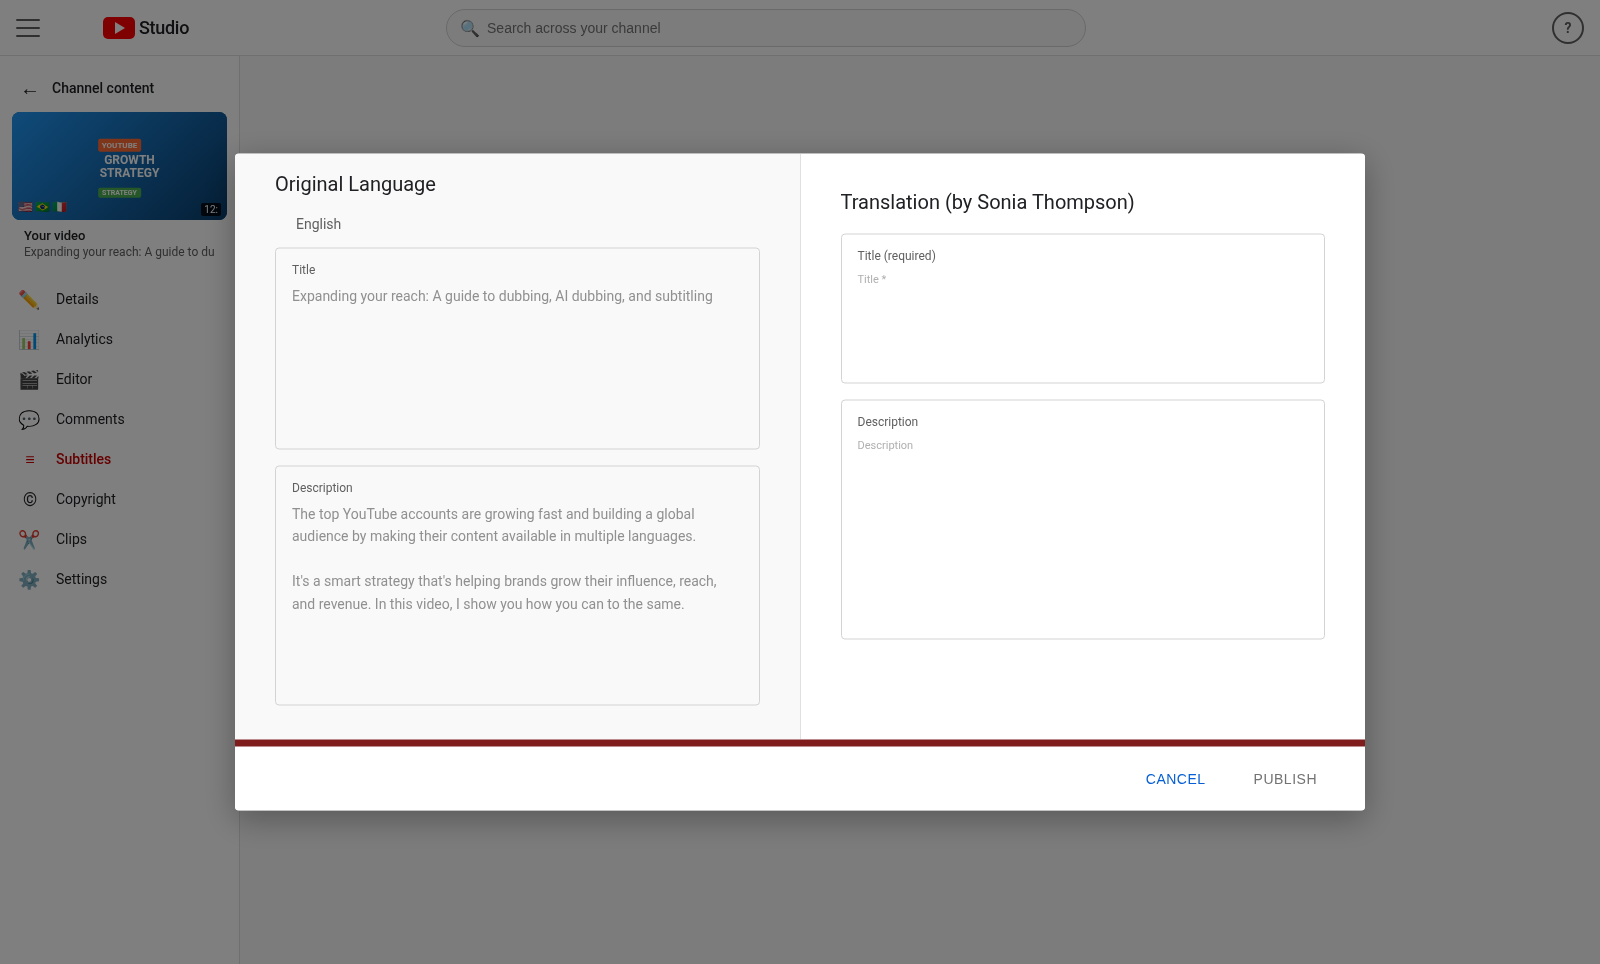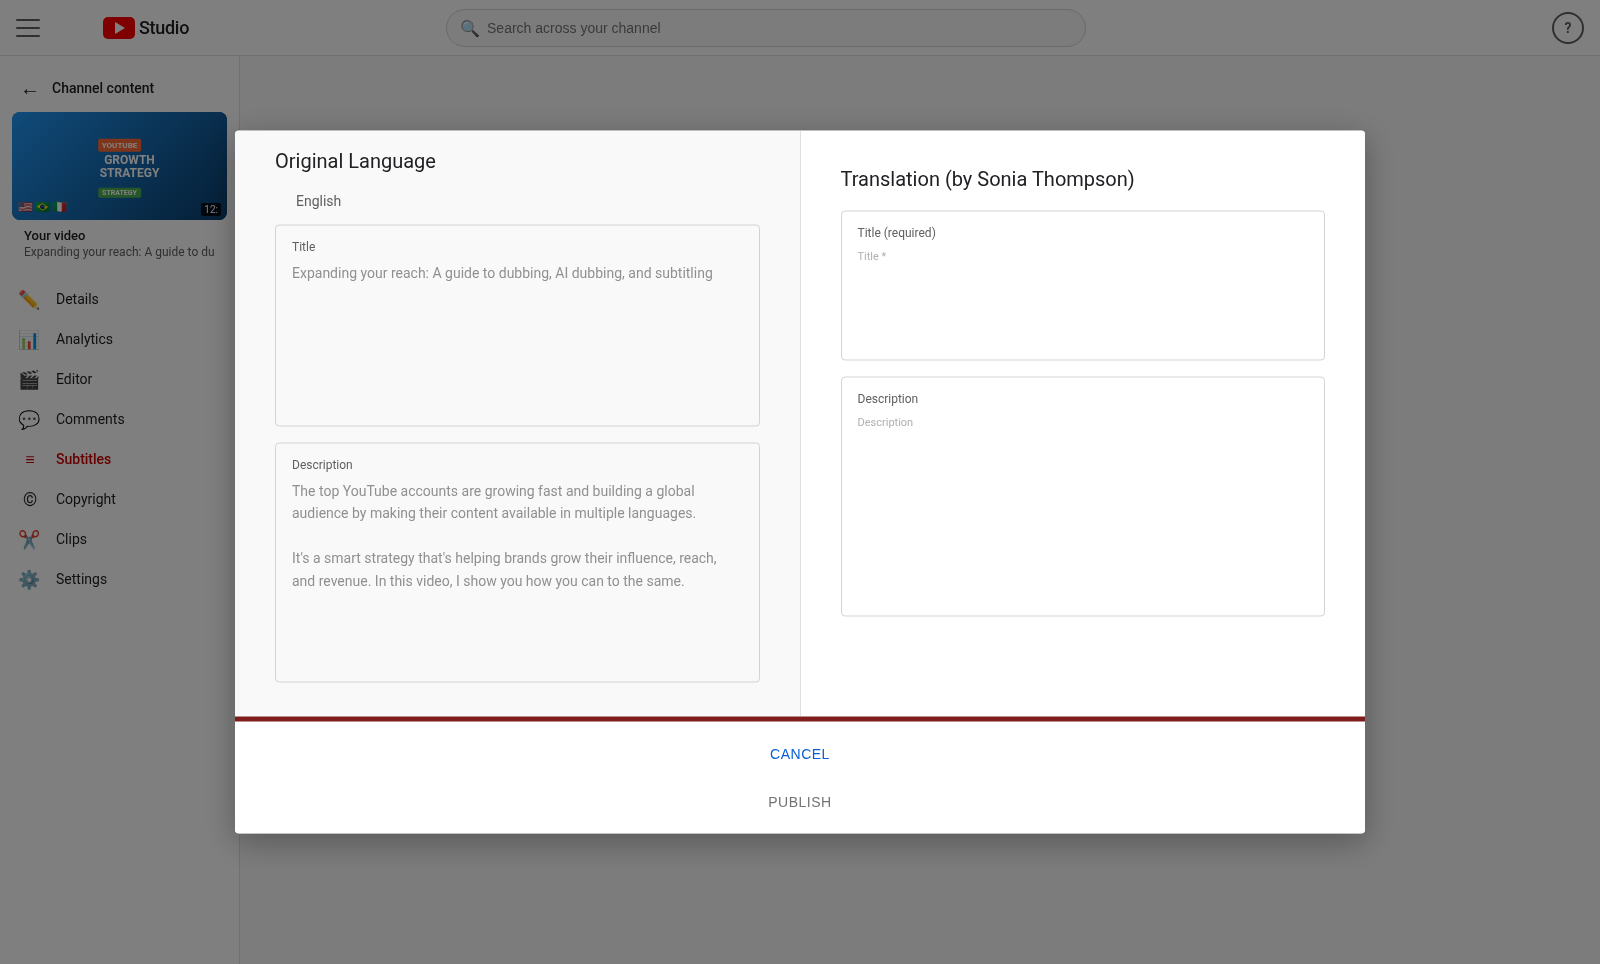--- a/index.html
+++ b/index.html
@@ -290,23 +290,22 @@
       min-height: 150px;
     }
 
     
     .modal-footer {
       display: flex;
       align-items: center;
       justify-content: flex-end;
       padding: 16px 32px;
       background: #fff;
-      border-top: 5px solid #7f1d1d;
+      border-top: 7px solid #7f1d1d;
       gap: 16px;
-      flex-direction: column;
     }
     .btn-cancel {
       background: none;
       border: none;
       color: #065fd4;
       font-size: 14px;
       font-weight: 500;
       cursor: pointer;
       padding: 8px 16px;
       text-transform: uppercase;

